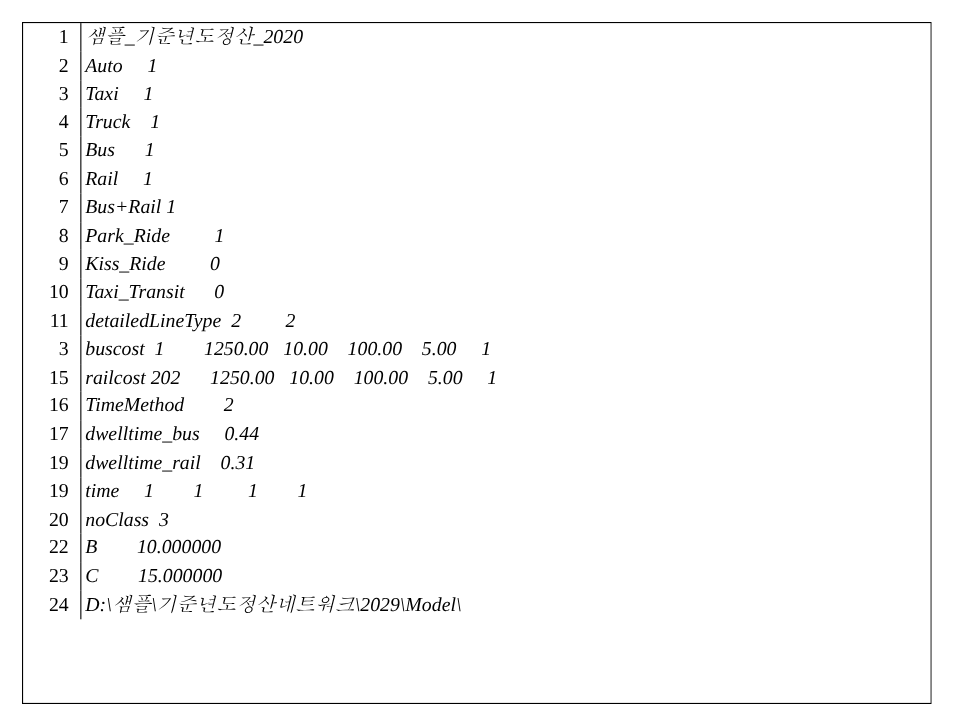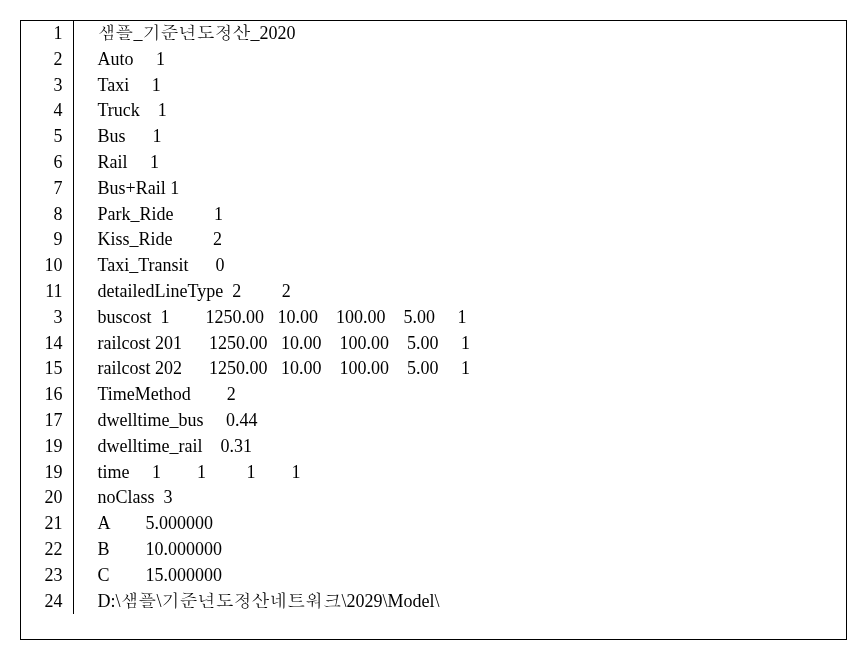--- a/index.html
+++ b/index.html
@@ -26,22 +26,23 @@
     height: 25.8px;
   }
   td.linenum {
     width: 52px;
     text-align: right;
     padding-right: 10px;
     border-right: 1px solid #000;
     box-sizing: border-box;
   }
   td.content {
-    padding-left: 24px;
+    padding-left: 4px;
     white-space: pre;
+    font-style: italic;
   }
 </style>
 </head>
 <body>
 
 <div class="container">
   <table>
     <tbody id="tbody">
         <tr>
           <td class="linenum">1</td>
@@ -70,37 +71,33 @@
         <tr>
           <td class="linenum">7</td>
           <td class="content">Bus+Rail 1</td>
         </tr>
         <tr>
           <td class="linenum">8</td>
           <td class="content">Park_Ride         1</td>
         </tr>
         <tr>
           <td class="linenum">9</td>
-          <td class="content">Kiss_Ride         2</td>
+          <td class="content">Kiss_Ride         0</td>
         </tr>
         <tr>
           <td class="linenum">10</td>
           <td class="content">Taxi_Transit      0</td>
         </tr>
         <tr>
           <td class="linenum">11</td>
           <td class="content">detailedLineType  2         2</td>
         </tr>
         <tr>
           <td class="linenum">3</td>
           <td class="content">buscost  1        1250.00   10.00    100.00    5.00     1</td>
-        </tr>
-        <tr>
-          <td class="linenum">14</td>
-          <td class="content">railcost 201      1250.00   10.00    100.00    5.00     1</td>
         </tr>
         <tr>
           <td class="linenum">15</td>
           <td class="content">railcost 202      1250.00   10.00    100.00    5.00     1</td>
         </tr>
         <tr>
           <td class="linenum">16</td>
           <td class="content">TimeMethod        2</td>
         </tr>
         <tr>
@@ -113,24 +110,20 @@
         </tr>
         <tr>
           <td class="linenum">19</td>
           <td class="content">time     1        1         1        1</td>
         </tr>
         <tr>
           <td class="linenum">20</td>
           <td class="content">noClass  3</td>
         </tr>
         <tr>
-          <td class="linenum">21</td>
-          <td class="content">A        5.000000</td>
-        </tr>
-        <tr>
           <td class="linenum">22</td>
           <td class="content">B        10.000000</td>
         </tr>
         <tr>
           <td class="linenum">23</td>
           <td class="content">C        15.000000</td>
         </tr>
         <tr>
           <td class="linenum">24</td>
           <td class="content">D:\샘플\기준년도정산네트워크\2029\Model\</td>

